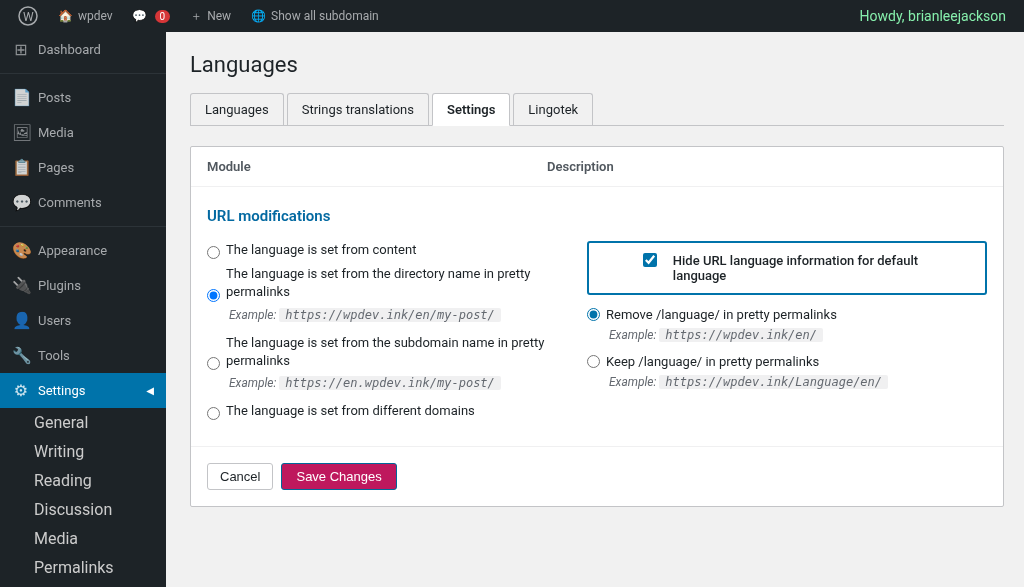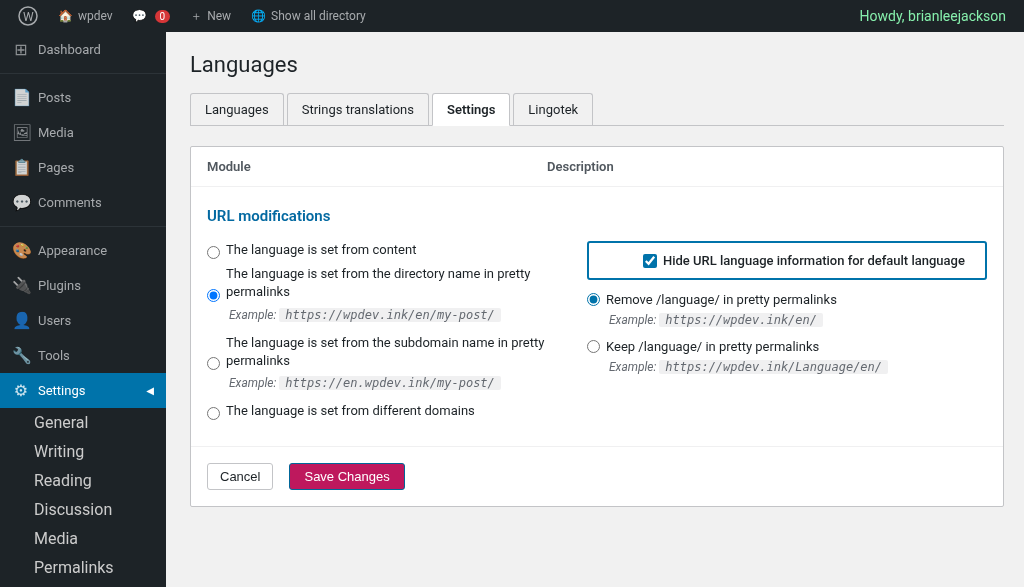--- a/index.html
+++ b/index.html
@@ -50,30 +50,30 @@
     .left-col { flex: 0 0 340px; }
     .right-col { flex: 1; }
 
     .radio-option { display: flex; align-items: flex-end; gap: 6px; margin-bottom: 6px; }
     .radio-option input[type="radio"] { margin-top: 2px; flex-shrink: 0; }
     .radio-label { color: #1d2327; font-size: 13px; line-height: 1.4; }
     .example-text { color: #646970; font-size: 12px; font-style: italic; margin-bottom: 12px; margin-left: 22px; }
     .example-url { font-family: monospace; font-size: 12px; color: #646970; background: #f0f0f1; padding: 0 6px; border-radius: 2px; }
 
     .highlighted-box { border: 2px solid #0073aa; border-radius: 3px; padding: 10px 14px; margin-bottom: 12px; }
-    .checkbox-option { display: flex; align-items: center; gap: 6px; padding-left: 40px; }
+    .checkbox-option { display: flex; gap: 16px; padding-left: 40px; }
     .checkbox-option input[type="checkbox"] { accent-color: #0073aa; width: 14px; height: 14px; }
     .checkbox-label { color: #1d2327; font-size: 13px; font-weight: 500; }
 
     .sub-radio { display: flex; align-items: center; gap: 6px; margin-bottom: 6px; margin-left: 0; }
     .sub-radio input[type="radio"] { accent-color: #0073aa; }
     .sub-radio-label { font-size: 13px; color: #1d2327; }
 
     
-    .buttons-row { padding: 16px; border-top: 1px solid #f0f0f1; display: flex; gap: 16px; align-items: center; }
+    .buttons-row { padding: 16px; border-top: 1px solid #f0f0f1; display: flex; gap: 8px; align-items: center; }
     .btn-cancel { background: #fff; border: 1px solid #c3c4c7; color: #1d2327; padding: 5px 12px; border-radius: 3px; cursor: pointer; font-size: 13px; }
     .btn-save { background: #be185d; border: 1px solid #006799; color: #fff; padding: 5px 14px; border-radius: 3px; cursor: pointer; font-size: 13px; font-weight: 500; }
 
     
     .wp-logo { width: 20px; height: 20px; }
   </style>
 </head>
 <body>
 
 <div class="topbar">
@@ -91,21 +91,21 @@
     <div class="topbar-item">
       <span>💬</span>
       <span class="topbar-badge">0</span>
     </div>
     <div class="topbar-item">
       <span>＋</span>
       <span>New</span>
     </div>
     <div class="topbar-item">
       <span>🌐</span>
-      <span>Show all directory</span>
+      <span>Show all subdomain</span>
     </div>
   </div>
   <div class="topbar-right">Howdy, brianleejackson</div>
 </div>
 
 <div class="main-layout">
 
   <div class="sidebar">
     <div class="sidebar-menu-item">
       <span class="icon">⊞</span>

